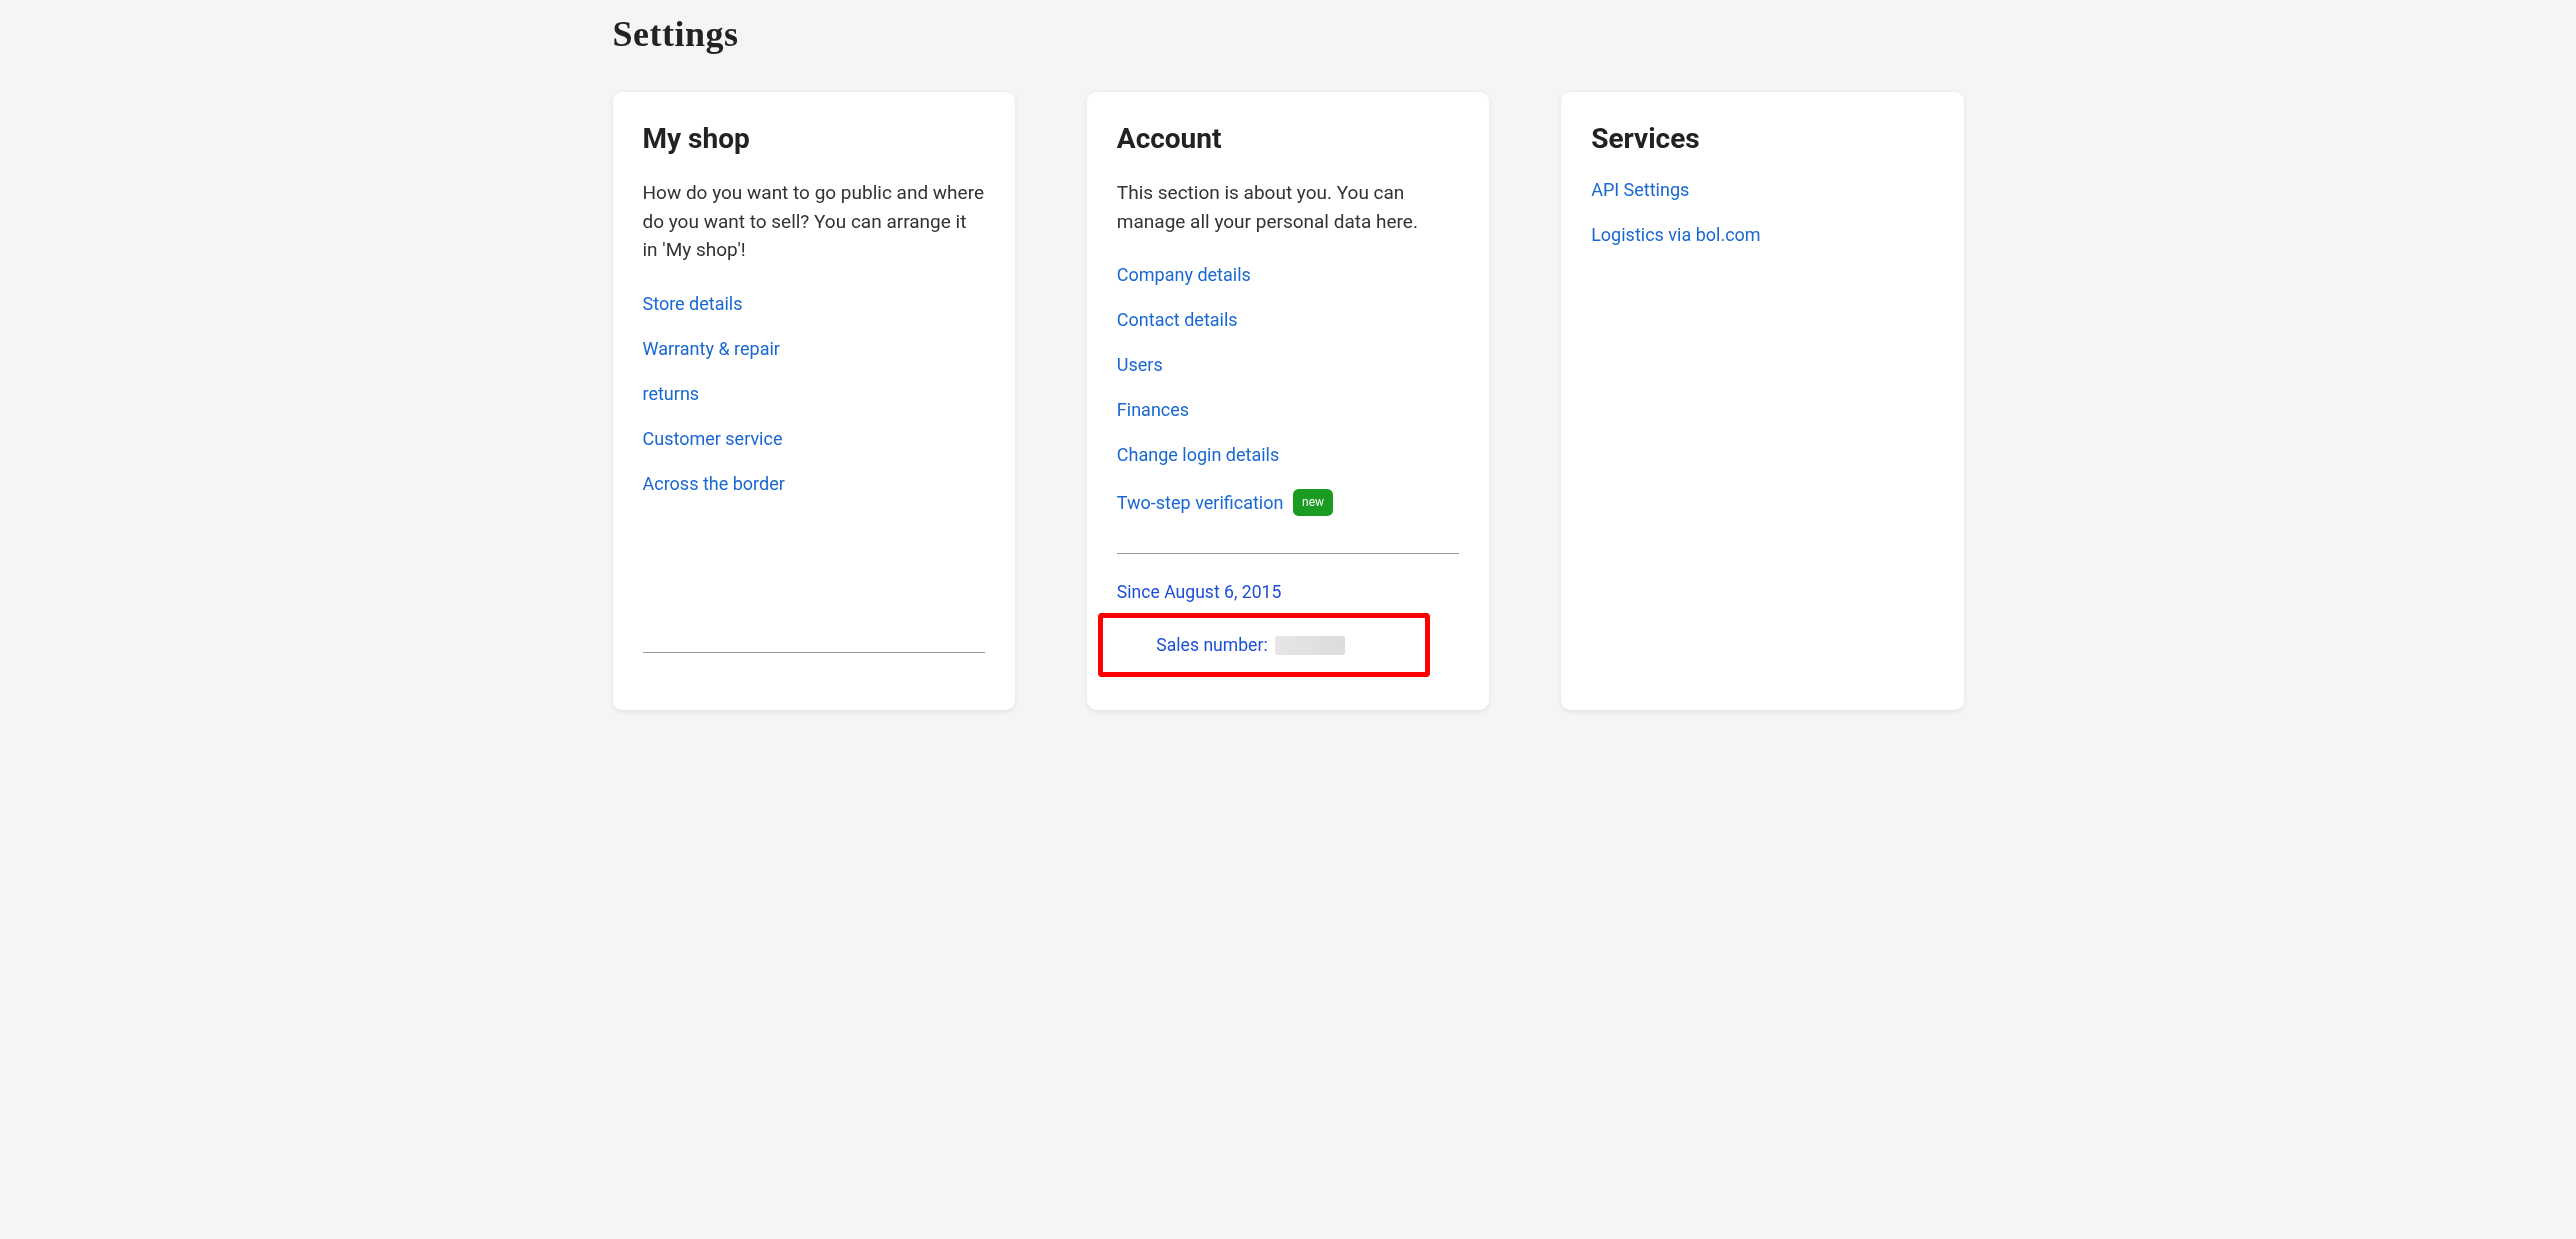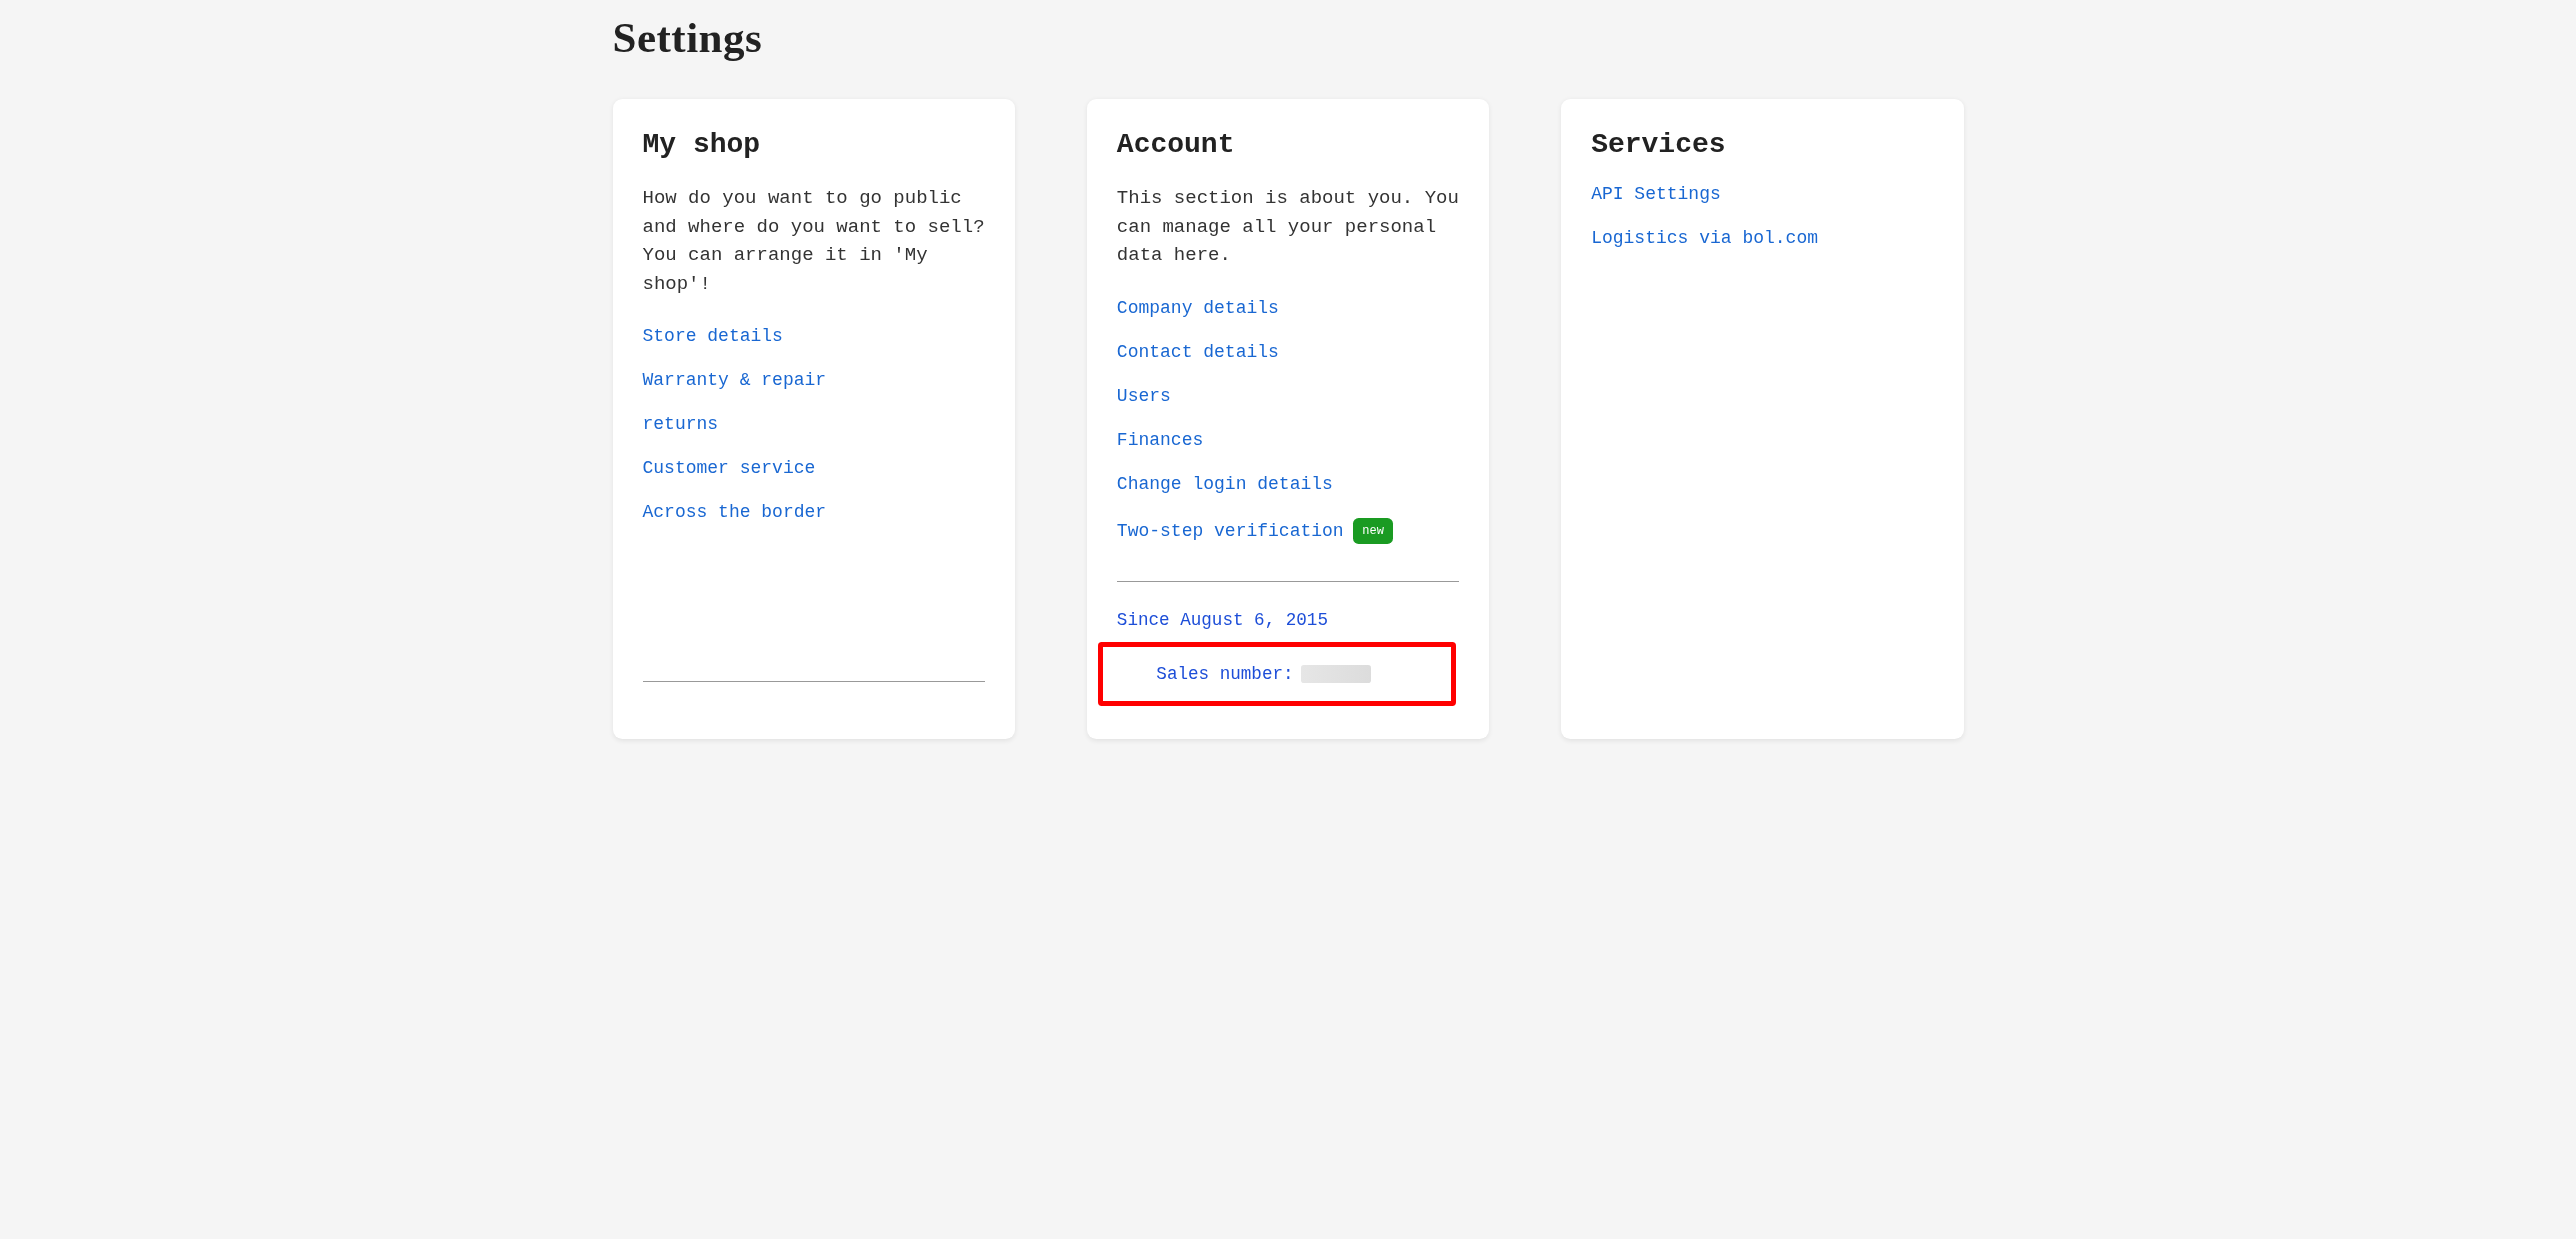--- a/index.html
+++ b/index.html
@@ -11,30 +11,29 @@
       padding: 0;
     }
     .wrap {
       max-width: 1388px;
       margin: 0 auto;
       padding: 0 18.5px 56px 18.5px;
     }
     .page-title {
       font-family: Georgia, 'Times New Roman', Times, serif;
       font-weight: 700;
-      font-size: 43px;
+      font-size: 36px;
       color: #222;
       letter-spacing: 0.5px;
       margin: 13px 0 37px 0;
     }
     .cards {
       display: grid;
       grid-template-columns: repeat(3, 1fr);
       gap: 72px;
-      font-family: Liberation Mono, monospace;
     }
     .card {
       background: #fff;
       border-radius: 9.3px;
       box-shadow: 0 1.9px 5.6px rgba(0,0,0,0.08);
       padding: 30px 30px 33px 30px;
       display: flex;
       flex-direction: column;
     }
     .card h2 {

